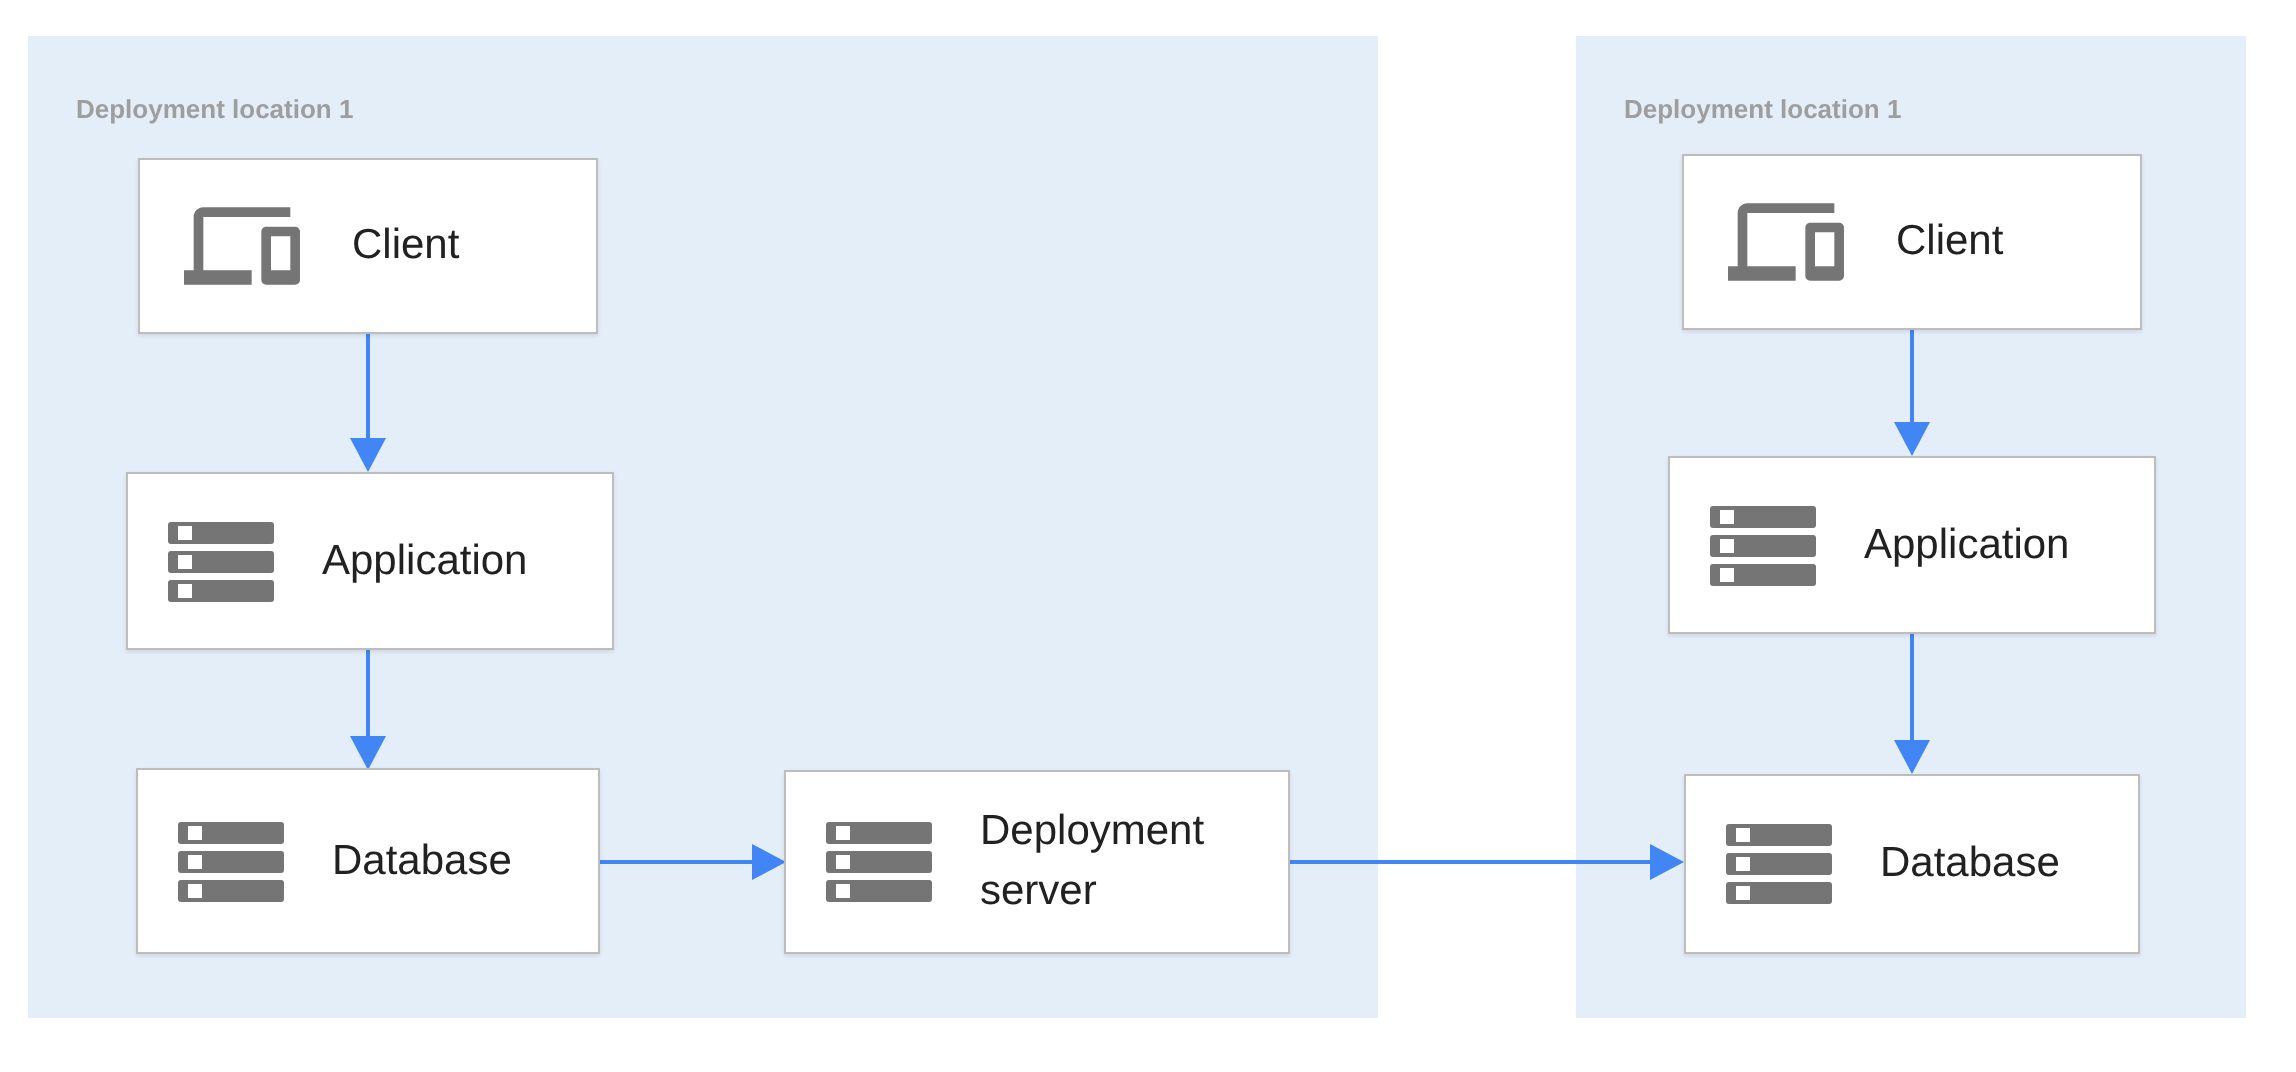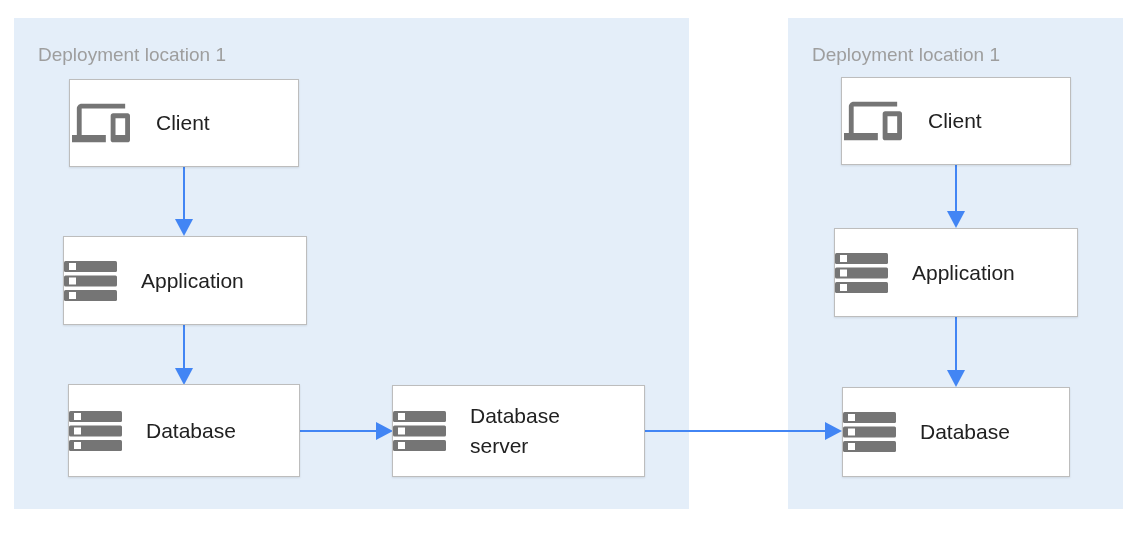--- a/index.html
+++ b/index.html
@@ -14,33 +14,34 @@
   html,body{margin:0;padding:0;background:#FFFFFF;}
   body{font-family:"Liberation Sans","DejaVu Sans",sans-serif;}
   .canvas{position:relative;width:1148px;height:536px;background:#FFFFFF;overflow:hidden;}
 
   .region{position:absolute;background:var(--region-bg);}
   #region-loc1{left:14px;top:18px;width:675px;height:491px;}
   #region-loc2{left:788px;top:18px;width:335px;height:491px;}
 
   .region-label{
     position:absolute;
-    font-size:19px;line-height:24px;color:var(--region-label);
+    font-size:13px;line-height:24px;color:var(--region-label);
     white-space:nowrap;
+    font-weight:bold;
   }
   #label-loc1{left:38px;top:43px;}
   #label-loc2{left:812px;top:43px;}
 
   .node{
     position:absolute;
     background:var(--node-bg);
     border:1px solid var(--node-border);
     box-shadow:0 1px 2px rgba(0,0,0,0.10);
     display:flex;align-items:center;
-    box-sizing:border-box;
+    padding-left:20px;box-sizing:border-box;
     gap:24px;
   }
   .node-label{
     font-size:21px;line-height:30px;color:var(--node-label);
   }
   .node-label.wrap{max-width:112px;}
 
   #node-client1{left:69px;top:79px;width:230px;height:88px;}
   #node-app1{left:63px;top:236px;width:244px;height:89px;}
   #node-db1{left:68px;top:384px;width:232px;height:93px;}
@@ -130,21 +131,21 @@
     <span class="icon">
       <svg width="53" height="40" viewBox="0 0 53 40" aria-hidden="true">
         <rect x="0" y="0" width="53" height="11" rx="1.5" fill="currentColor"></rect>
         <rect x="0" y="14.5" width="53" height="11" rx="1.5" fill="currentColor"></rect>
         <rect x="0" y="29" width="53" height="11" rx="1.5" fill="currentColor"></rect>
         <rect x="5" y="2" width="7" height="7" fill="#FFFFFF"></rect>
         <rect x="5" y="16.5" width="7" height="7" fill="#FFFFFF"></rect>
         <rect x="5" y="31" width="7" height="7" fill="#FFFFFF"></rect>
       </svg>
     </span>
-    <span class="node-label wrap">Database server</span>
+    <span class="node-label wrap">Deployment server</span>
   </div>
 
   <div class="node" id="node-client2">
     <span class="icon">
       <svg width="62" height="58" viewBox="0 0 24 24" fill="currentColor" aria-hidden="true">
         <path d="M4 6h18V4H4c-1.1 0-2 .9-2 2v11H0v3h14v-3H4V6zm19 2h-6c-.55 0-1 .45-1 1v10c0 .55.45 1 1 1h6c.55 0 1-.45 1-1V9c0-.55-.45-1-1-1zm-1 9h-4v-7h4v7z"></path>
       </svg>
     </span>
     <span class="node-label">Client</span>
   </div>

